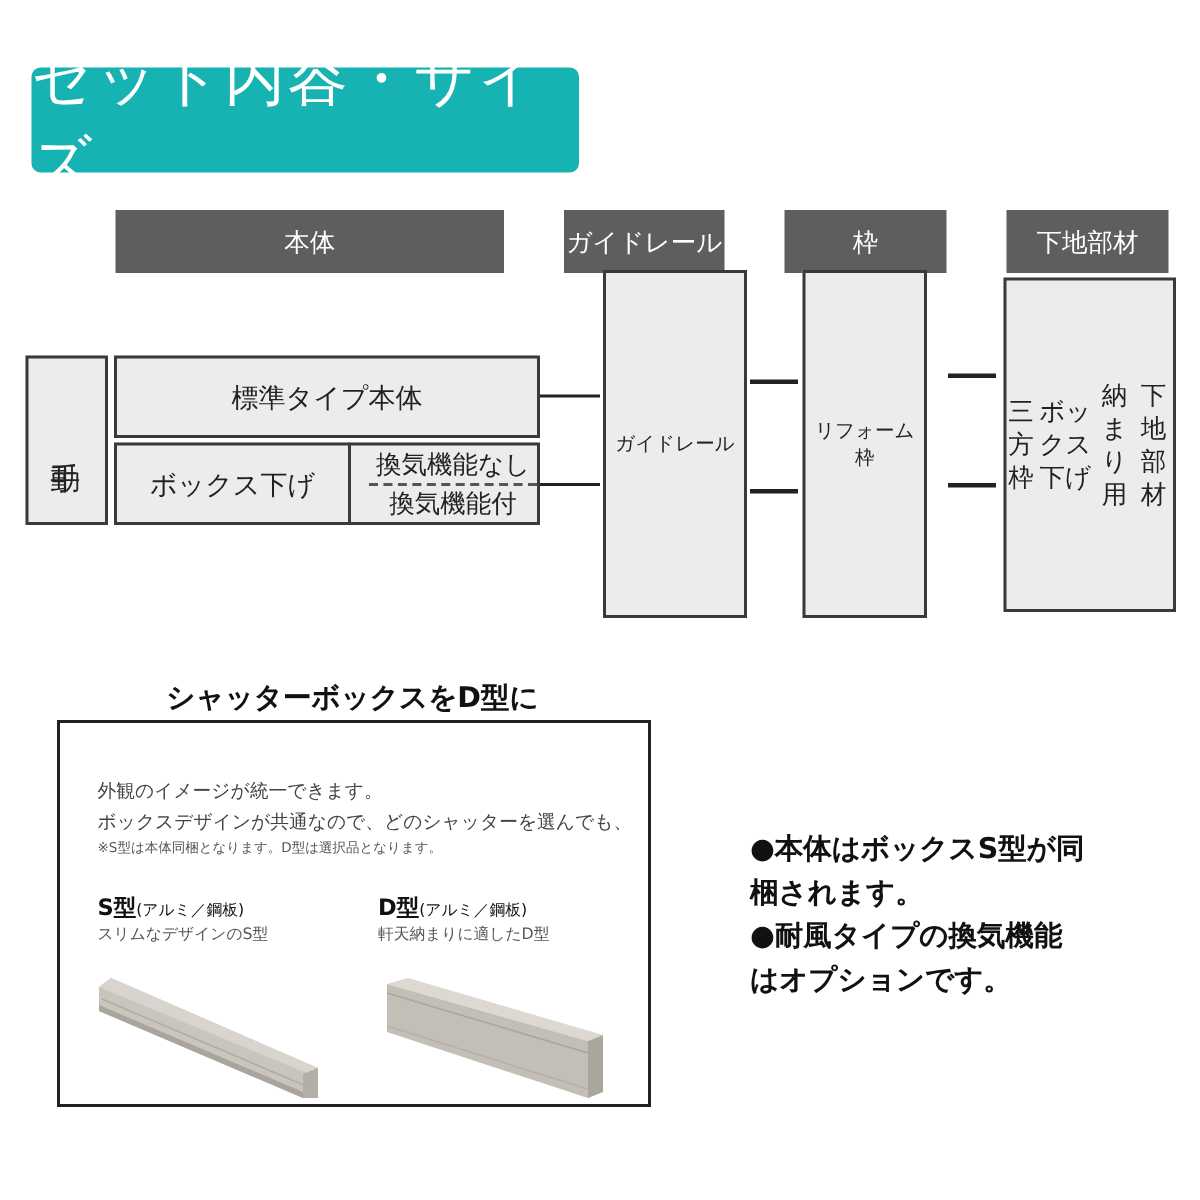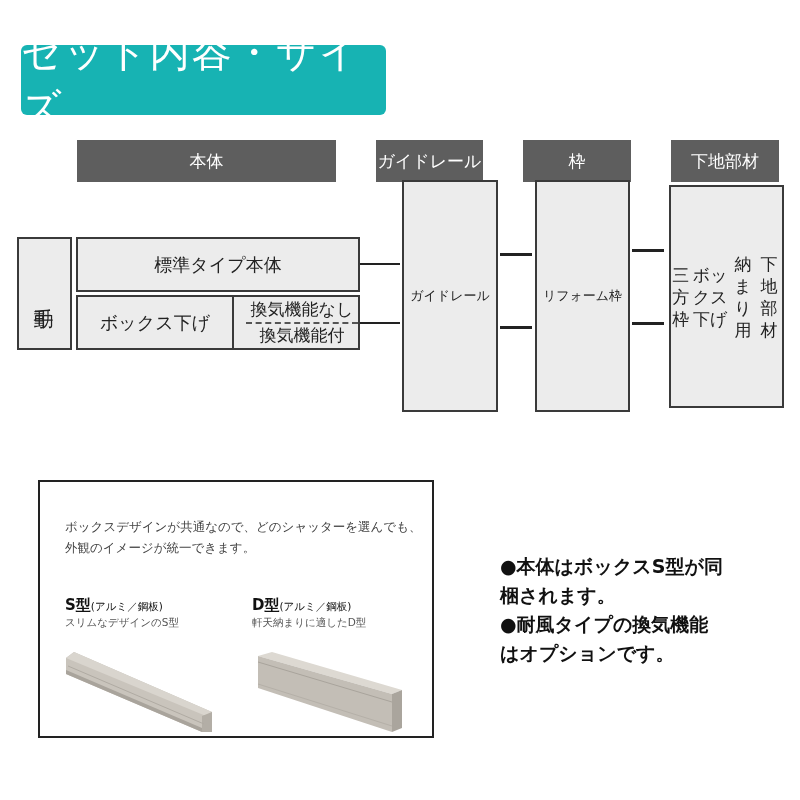--- a/index.html
+++ b/index.html
@@ -75,43 +75,45 @@
 <div class="abs hline" style="left:360px;top:263px;width:40px;"></div>
 <div class="abs hline" style="left:360px;top:322px;width:40px;"></div>
 
 <div class="abs box" style="left:402px;top:180px;width:96px;height:232px;font-size:13px;">
   <span>ガイドレール</span>
 </div>
 
 <div class="abs hline" style="left:500px;top:253px;width:32px;height:3px;"></div>
 <div class="abs hline" style="left:500px;top:326px;width:32px;height:3px;"></div>
 
-<div class="abs box" style="left:535px;top:180px;width:95px;height:232px;font-size:13px;">
+<div class="abs box" style="left:535px;top:180px;width:83px;height:232px;font-size:13px;">
   <span>リフォーム枠</span>
 </div>
 
 <div class="abs hline" style="left:632px;top:249px;width:32px;height:3px;"></div>
 <div class="abs hline" style="left:632px;top:322px;width:32px;height:3px;"></div>
 
 <div class="abs box" style="left:669px;top:185px;width:115px;height:223px;flex-direction:row;font-size:17px;line-height:22px;">
   <span>三方枠</span>
   <span>ボックス下げ</span>
   <span>納まり用</span>
   <span>下地部材</span>
 </div>
 
 <div class="abs option-frame"></div>
 <div class="abs option-title">
+  <div>シャッターボックスをD型に</div>
 </div>
 
 <div class="abs desc" style="left:65px;top:516px;width:365px;">
+  <div>外観のイメージが統一できます。</div>
   <div>ボックスデザインが共通なので、どのシャッターを選んでも、</div>
-  <div>外観のイメージが統一できます。</div>
 </div>
 <div class="abs note" style="left:65px;top:559px;width:365px;">
+  <div>※S型は本体同梱となります。D型は選択品となります。</div>
 </div>
 
 <div class="abs type-head" style="left:65px;top:596px;">
   <span>S型</span><small>(アルミ／鋼板)</small>
 </div>
 <div class="abs type-desc" style="left:65px;top:616px;">スリムなデザインのS型</div>
 <svg class="abs" style="left:62px;top:640px;" width="160" height="95" viewBox="0 0 160 95">
   <polygon points="4,18 12,12 150,72 150,92 140,92 4,34" fill="#c9c4bc"></polygon>
   <polygon points="4,18 12,12 150,72 144,76" fill="#d9d5ce"></polygon>
   <polygon points="4,34 140,92 140,88 4,30" fill="#a9a49c"></polygon>

